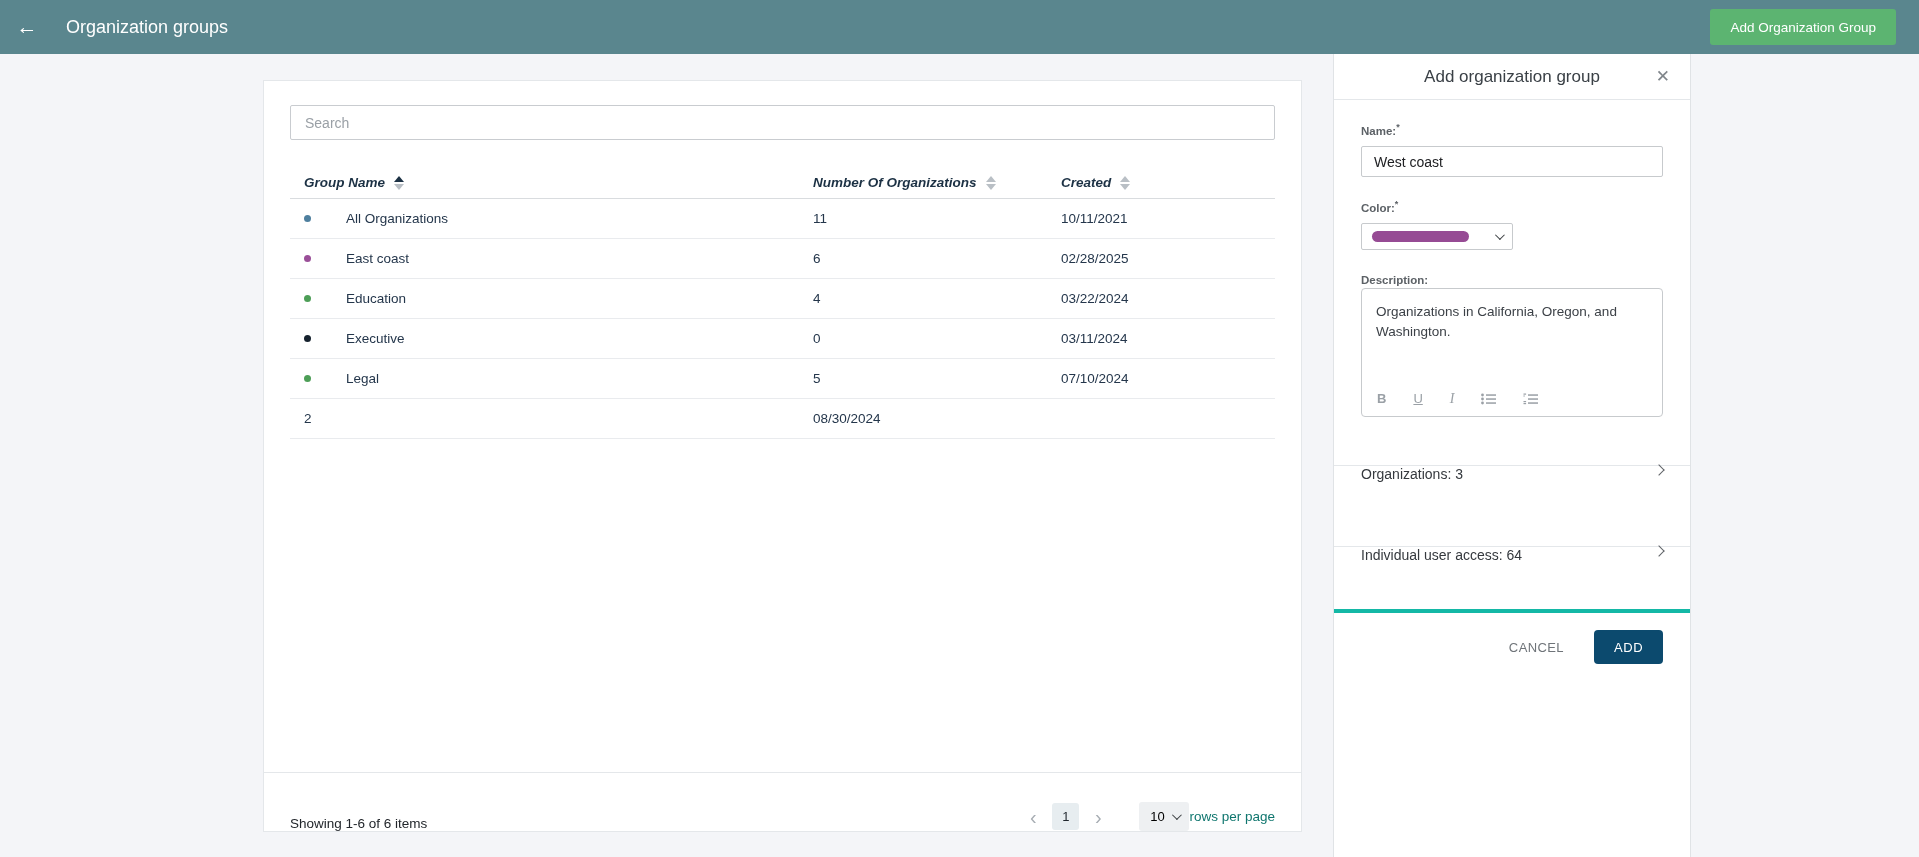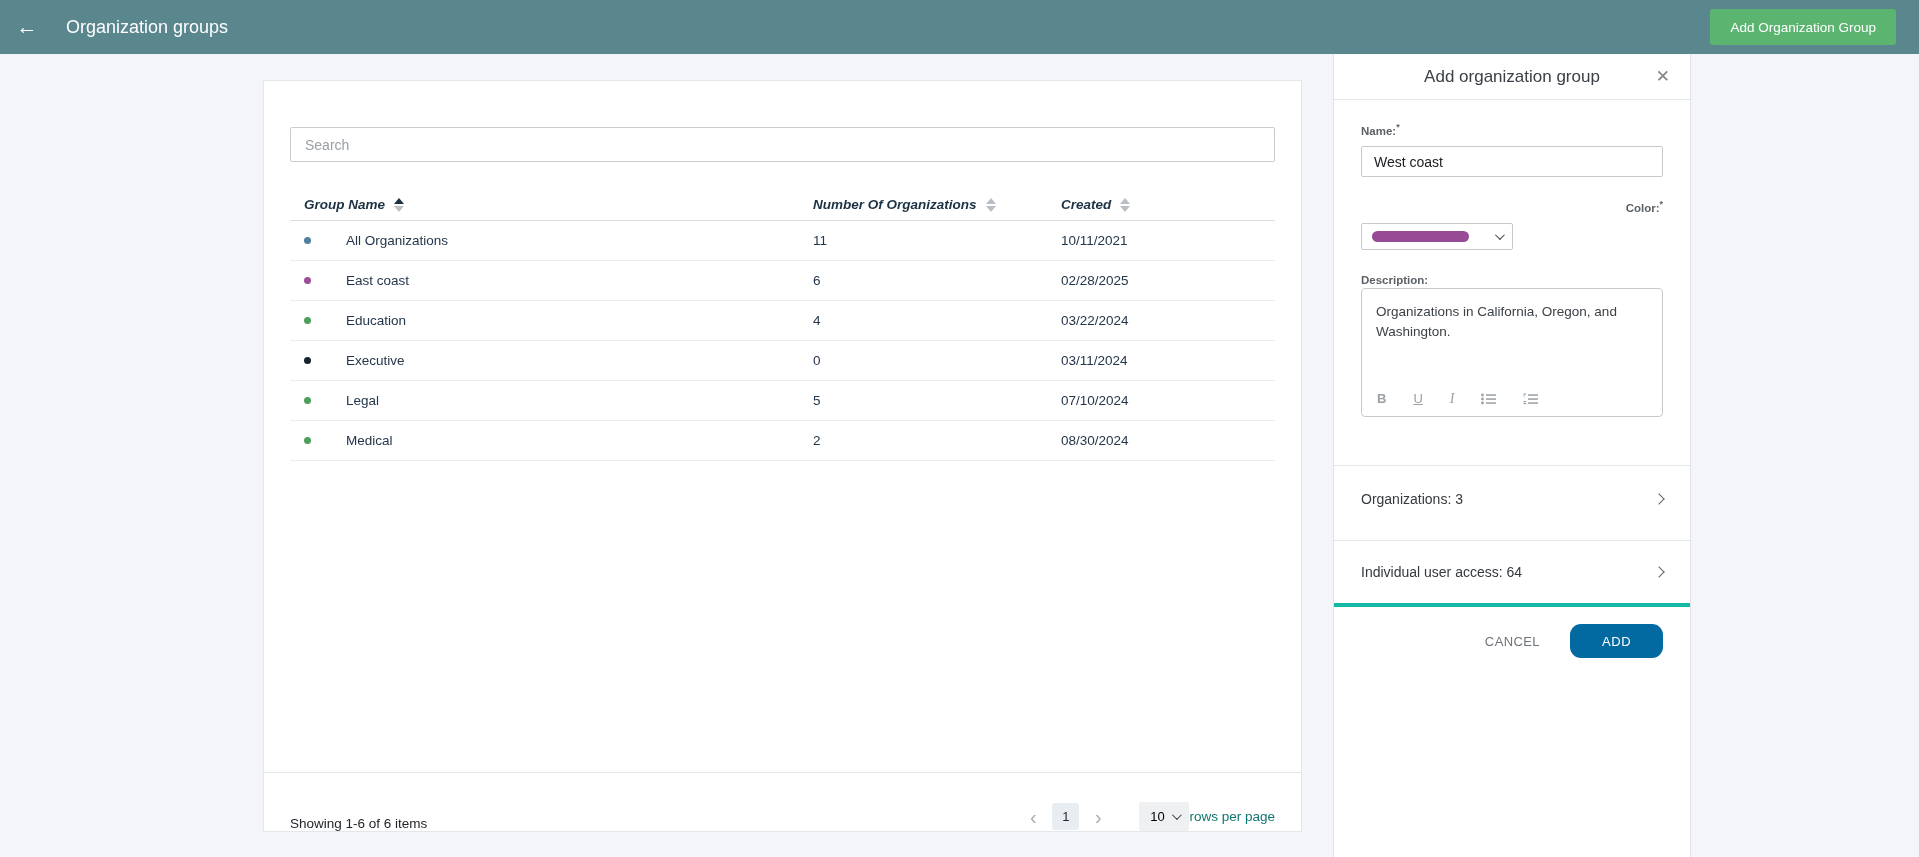--- a/index.html
+++ b/index.html
@@ -15,21 +15,21 @@
   .topbar-title { color:#ffffff; font-size:18px; font-weight:400; margin-left:12px; }
   .add-org-btn { position:absolute; right:23px; top:9px; height:36px; padding:0 20px;
                  background:#5cb471; color:#ffffff; border:none; border-radius:3px;
                  font-size:13.5px; font-family:inherit; cursor:pointer; }
 
   
   .card { position:absolute; left:263px; top:80px; width:1039px; height:752px;
           background:#ffffff; border:1px solid #e4e7ea; }
   .card-inner { padding:24px 26px 0 26px; }
   .search-input { width:100%; height:35px; border:1px solid #c9ccd0; border-radius:2px;
-                  padding:0 14px; font-size:14px; color:#202124; font-family:inherit; outline:none;margin-top:22px; }
+                  padding:0 14px; font-size:14px; color:#202124; font-family:inherit; outline:none; }
   .search-input::placeholder { color:#9aa0a6; }
 
   .tbl { margin-top:27px; }
   .tbl-head, .tbl-row { display:grid; grid-template-columns:509px 248px 230px; align-items:center; }
   .tbl-head { height:32px; border-bottom:1px solid #d9dcdf; }
   .th { display:flex; align-items:center; font-size:13.5px; font-weight:700; color:#1c3144; padding-left:14px;font-style:italic; }
   .sort { display:inline-flex; flex-direction:column; gap:2px; margin-left:9px; }
   .tri-up   { width:0; height:0; border-left:5px solid transparent; border-right:5px solid transparent; border-bottom:6px solid #b9bfc5; }
   .tri-down { width:0; height:0; border-left:5px solid transparent; border-right:5px solid transparent; border-top:6px solid #b9bfc5; }
   .sorted-asc .tri-up { border-bottom-color:#1c3144; }
@@ -60,48 +60,48 @@
   .panel-header { position:relative; height:46px; border-bottom:1px solid #e4e7ea;
                   display:flex; align-items:center; justify-content:center; }
   .panel-title { font-size:17px; color:#3a4046; font-weight:400; }
   .panel-close { position:absolute; right:20px; top:12px; background:none; border:none;
                  font-size:17px; color:#80868b; cursor:pointer; font-family:inherit; }
   .panel-body { padding:21px 27px 0 27px; }
   .fld-label { font-size:11.5px; font-weight:700; color:#5c6166; }
   .fld-label sup { font-size:9px; }
   .name-input { margin-top:7px; width:100%; height:31px; border:1px solid #c7cacd; border-radius:2px;
                 padding:0 12px; font-size:14px; color:#202124; font-family:inherit; outline:none; }
-  .color-section { margin-top:21px;text-align:right; }
+  .color-section { margin-top:21px; }
   .color-dd { margin-top:7px; width:152px; height:27px; border:1px solid #c7cacd; border-radius:2px;
               display:flex; align-items:center; padding:0 10px; cursor:pointer; background:#ffffff; }
   .color-pill { width:97px; height:11px; border-radius:6px; }
   .color-dd .chev-down { margin-left:auto; transform:rotate(45deg) translateY(-2px); }
   .desc-section { margin-top:20px; }
   .desc-box { position:relative; height:129px; border:1px solid #c7cacd;
               border-radius:4px; padding:13px 14px 36px 14px; }
   .desc-text { font-size:13.5px; color:#3c4147; line-height:20px; outline:none; }
   .rte-toolbar { position:absolute; left:15px; bottom:9px; display:flex; align-items:center; gap:27px; }
   .rte-btn { background:none; border:none; color:#9aa0a6; font-size:13px; cursor:pointer;
              font-family:inherit; padding:0; line-height:16px; }
   .rte-b { font-weight:700; }
   .rte-u { text-decoration:underline; }
   .rte-i { font-style:italic; font-family:"Liberation Serif", serif; font-size:14px; }
   .rte-svg { display:block; }
 
   .panel-links { margin-top:48px; }
-  .panel-link-row { height:67px; border-top:1px solid #e4e7ea; display:flex; align-items:center;
-                    justify-content:space-between; padding:0 27px; margin:8px -27px; cursor:pointer; }
+  .panel-link-row { height:67px; border-top:1px solid #e4e7ea; display:flex; align-items:flex-start;
+                    justify-content:space-between; padding:0 27px; margin:14px -27px; cursor:pointer; }
   .panel-link-row:last-child { border-bottom:4px solid #14b8a6; }
   .panel-link-label { font-size:14px; color:#35393e; }
   .chev-right { width:8px; height:8px; border-right:1.8px solid #5f6368; border-top:1.8px solid #5f6368;
                 transform:rotate(45deg); }
   .panel-footer { display:flex; align-items:center; justify-content:flex-end; gap:30px; margin-top:17px; }
   .cancel-btn { background:none; border:none; font-size:13px; color:#6f7479; letter-spacing:0.4px;
                 cursor:pointer; font-family:inherit; }
-  .add-btn { width:93px; height:34px; background:#0369a1; border:none; border-radius:11px;
+  .add-btn { width:69px; height:34px; background:#0c4a6e; border:none; border-radius:4px;
              color:#ffffff; font-size:13px; letter-spacing:0.6px; cursor:pointer; font-family:inherit; }
 </style>
 </head>
 <body>
 
 <div id="app">
 
   <header class="topbar">
     <button class="back-btn">←</button>
     <span class="topbar-title">Organization groups</span>
@@ -176,24 +176,20 @@
         <div class="tbl-row">
           <div class="cell">
             <span class="dot" style="background: rgb(77, 158, 87);"></span>
             <span>Legal</span>
           </div>
           <div class="cell">5</div>
           <div class="cell">07/10/2024</div>
         </div>
 
         <div class="tbl-row">
-          <div class="cell">
-            <span class="dot" style="background: rgb(77, 158, 87);"></span>
-            <span>Medical</span>
-          </div>
           <div class="cell">2</div>
           <div class="cell">08/30/2024</div>
         </div>
       </div>
     </div>
 
     <div class="pagination">
       <span class="pg-summary">Showing 1-6 of 6 items</span>
       <div class="pg-controls">
         <button class="pg-arrow">‹</button>

